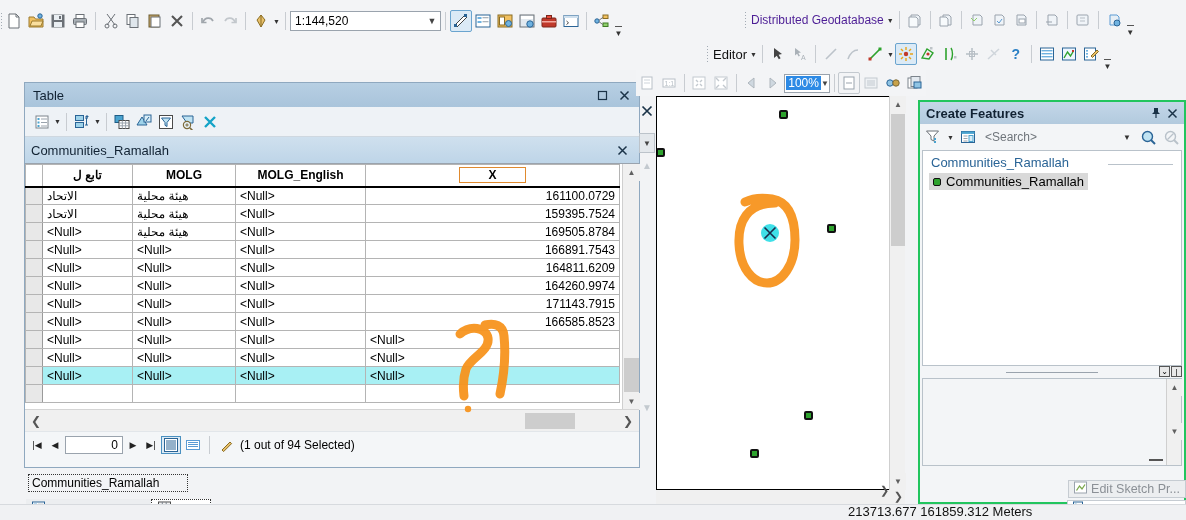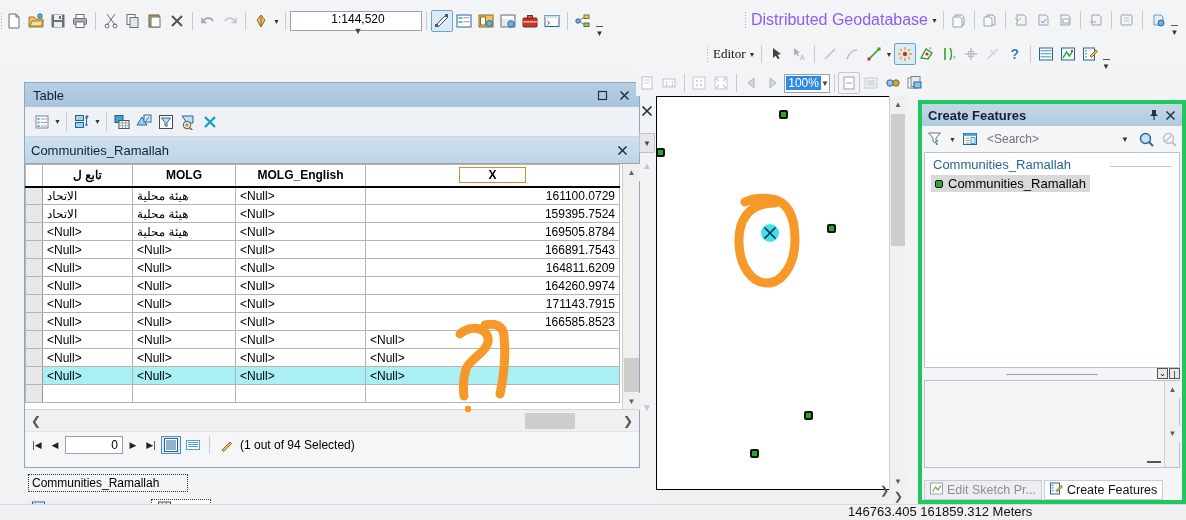--- a/index.html
+++ b/index.html
@@ -25,30 +25,30 @@
   .tiny-arrow { width: 9px; height: 20px; display:flex; align-items:center; justify-content:center;
                 font-size: 7px; color:#333; }
   .ovf { width: 11px; height: 34px; display:flex; flex-direction:column; align-items:center;
          justify-content:flex-end; color:#333; font-size:8px; }
   .ovf i { display:block; width:7px; height:1px; background:#555; margin-bottom:2px; }
 
   
   #topbar { left:0; top:0; width:1186px; height:70px; background:#f3f4f6; }
   #std-toolbar { left:0; top:6px; height:30px; display:flex; align-items:center; }
   #scalebox {
-    width: 132px; height: 20px; background:#fff; border:1px solid #9aa3ad;
-    display:flex; align-items:center; padding-left:4px; font-size:12px;flex-direction:column;
+    width: 151px; height: 20px; background:#fff; border:1px solid #9aa3ad;
+    display:flex; align-items:center; padding-left:4px; font-size:12px;
   }
   #scalebox .sv { flex:1; }
   #scalebox .chev { width:16px; text-align:center; color:#444; font-size:9px; }
 
   #dg-toolbar { left:744px; top:6px; height:28px; display:flex; align-items:center; }
-  #dg-label { font-size:16px; padding:0 2px 0 4px; color:#8b5cf6; }
+  #dg-label { font-size:12px; padding:0 2px 0 4px; color:#4c1d95; }
   #editor-toolbar { left:706px; top:40px; height:28px; display:flex; align-items:center; }
-  #editor-label { font-size:13px; padding:0 2px 0 4px; color:#111;font-family:Liberation Serif, serif; }
+  #editor-label { font-size:13px; padding:0 2px 0 4px; color:#111; }
 
   
   #left-sliver { left:0; top:70px; width:26px; height:450px; background:#f0f1f3; }
   .sliver-txt { font-size:12px; color:#333; white-space:nowrap; }
 
   
   #tablewin { left:24px; top:82px; width:616px; height:386px; background:#f4f6f8;
               border:1px solid #8fa8bf; }
   #tw-title { height:24px; background:linear-gradient(#b7cfe3,#a9c4db); display:flex;
               align-items:center; padding:0 4px 0 8px; color:#123; font-size:13px; }
@@ -116,21 +116,21 @@
   #mapcanvas { position:absolute; inset:0; overflow:hidden; }
   .pt { position:absolute; width:9px; height:9px; background:#2ea32e; border:2px solid #111;
         border-radius:2px; }
   #selpt { position:absolute; width:18px; height:18px; border-radius:50%; background:#3fe0e8; }
   #mapv { left:889px; top:96px; width:16px; height:394px; background:#f0f0f0;
           border-left:1px solid #cfcfcf; }
   #maph { left:656px; top:490px; width:249px; height:15px; background:#f0f0f0; }
 
   
   #cf { left:918px; top:100px; width:268px; height:404px; background:#f3f5f7;
-        border:4px solid #22c55e; }
+        border:2px solid #22c55e; }
   #cf-title { height:22px; background:linear-gradient(#c4d7e8,#b2cade); display:flex; align-items:center;
               padding:0 4px 0 6px; font-size:13px; font-weight:bold; color:#123; }
   #cf-title .t { flex:1; }
   #cf-search { height:26px; display:flex; align-items:center; gap:3px; padding:0 3px;
                background:#f3f5f7; }
   #searchfield { flex:1; height:20px; background:#f3f5f7; display:flex; align-items:center; }
   #searchfield .ph { flex:1; color:#6f757b; font-size:12px; padding-left:4px; }
   #searchfield .chev { width:16px; text-align:center; font-size:8px; color:#333; }
   #cf-list { margin:0 2px; height:216px; background:#fff; border:1px solid #b9c2ca; padding-top:4px; }
   .tpl-head { color:#2a6496; font-size:13px; padding-left:8px; position:relative; }
@@ -147,21 +147,21 @@
                         font-weight:normal; }
   #ct { margin:0 2px; border:1px solid #b9c2ca; background:#f3f5f7; height:88px; position:relative; }
   #ct-title { height:22px; display:flex; align-items:center; gap:5px; padding-left:4px;
               font-size:13px; font-weight:bold; }
   #ct-list { margin:2px 6px 0 10px; background:#fff; border:1px solid #b9c2ca; height:34px;
              padding:4px 0 0 6px; }
   .ct-item { display:flex; align-items:center; gap:6px; font-size:13px; }
   #ct-scroll { position:absolute; right:0; top:0; width:15px; height:86px; background:#f0f0f0;
                border-left:1px solid #cfcfcf; }
   #cf-bottomtabs { position:absolute; left:0; bottom:0; width:266px; height:22px; display:flex;
-                   align-items:flex-end; gap:2px; padding-left:2px; }
+                   align-items:flex-end; gap:2px; padding-left:2px;flex-direction:column; }
   .cft { height:20px; display:flex; align-items:center; gap:4px; padding:0 5px; font-size:12.5px;
          background:#eceef0; border:1px solid #c6ccd2; }
   .cft.active { background:#fff; color:#111; }
   .cft.dim { color:#8b9096; }
 
   
   #statusbar { left:0; top:504px; width:1186px; height:16px; background:#f0f1f3;
                border-top:1px solid #d7dade; }
   #coords { position:absolute; left:848px; top:504px; font-size:13px; color:#111; }
 
@@ -941,21 +941,21 @@
               <rect x="1.8" y="7.8" width="1.8" height="1.4" fill="#4aa3cf"></rect>
               <path d="M6 8.6l5.2-5.2 1.3 1.3-5.2 5.2z" fill="#e8c06a" stroke="#8a6d24"></path>
             </svg>
         </span>
         <span>Create Features</span>
       </div>
     </div>
   </div>
 
   <div id="statusbar" class="abs"></div>
-  <div id="coords">146763.405  161859.312 Meters</div>
+  <div id="coords">213713.677  161859.312 Meters</div>
 
   <svg id="ink">
     <g fill="none" stroke="#f7941e" stroke-width="9" stroke-linecap="round" stroke-linejoin="round" opacity="0.95">
       <path d="M775 203 C 747 203, 738 222, 739 244 C 740 268, 753 283, 767 283
                C 782 283, 795 265, 795 240 C 795 218, 789 202, 772 199
                C 760 197, 751 199, 745 202"></path>
     </g>
     <g fill="none" stroke="#f7941e" stroke-width="9" stroke-linecap="round" stroke-linejoin="round" opacity="0.95">
       <path d="M460 334 C 470 325, 486 327, 488 338 C 490 351, 470 358, 466 369
                C 463 378, 463 388, 464 396"></path>

